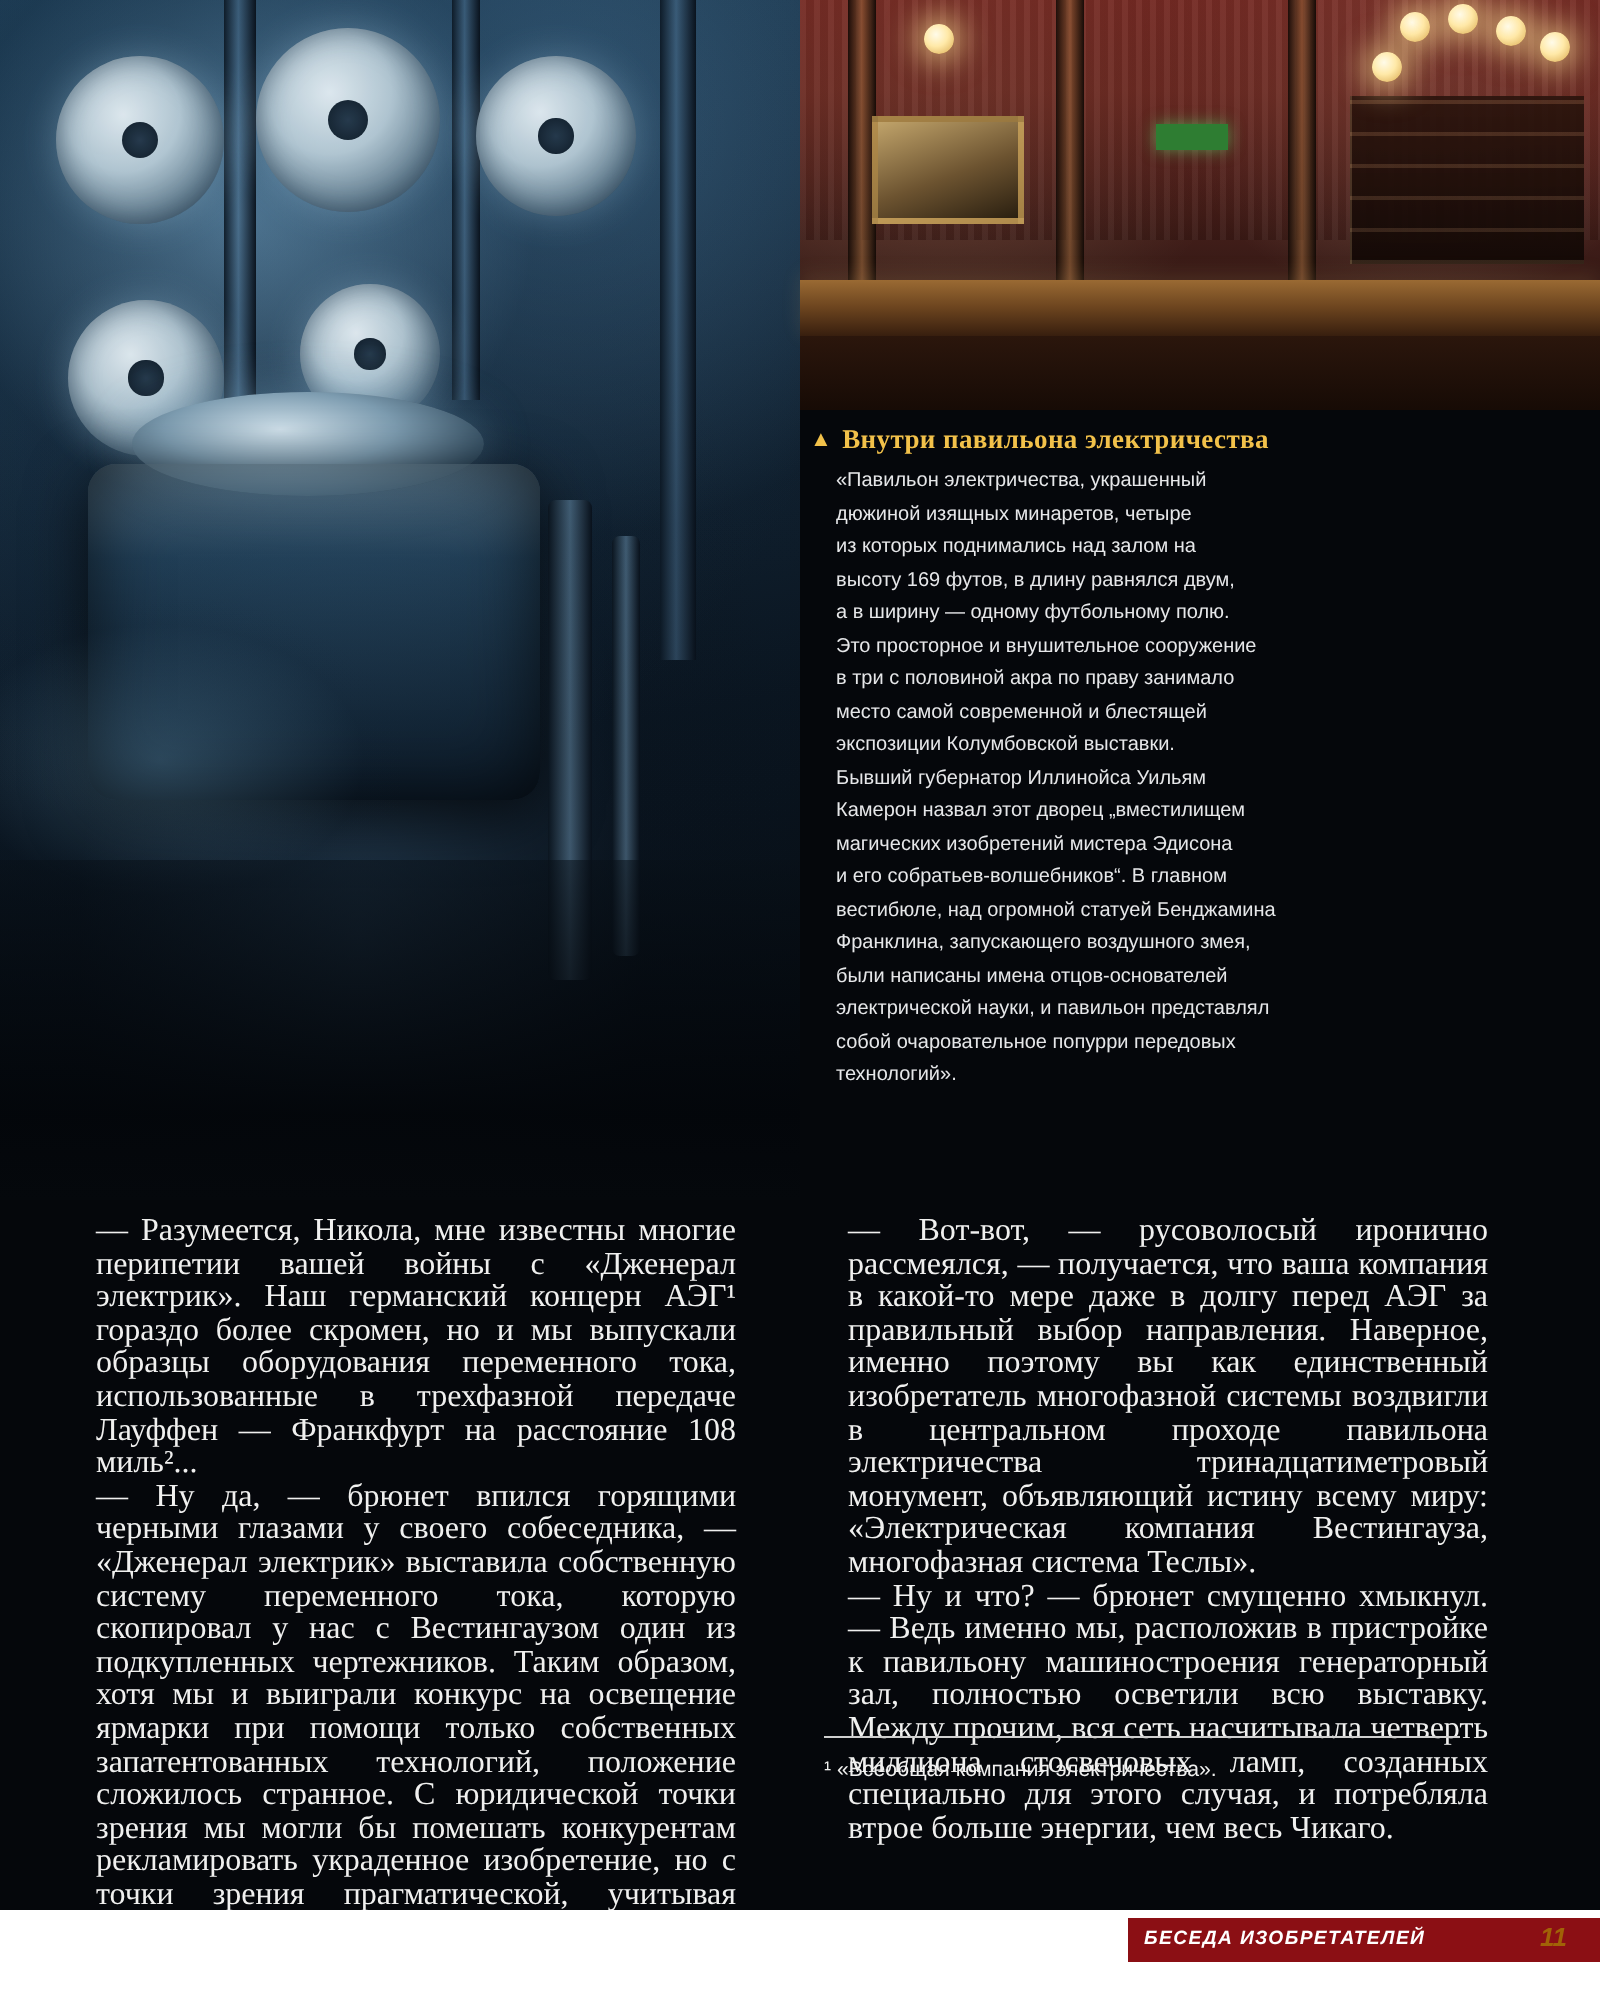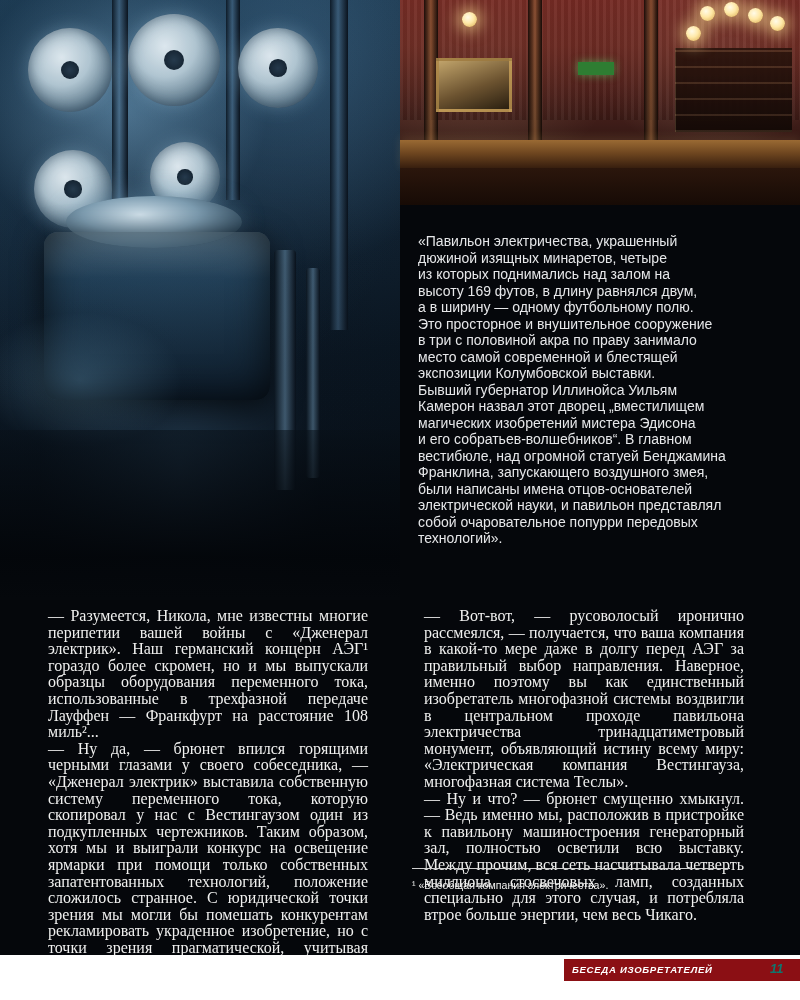--- a/index.html
+++ b/index.html
@@ -177,21 +177,21 @@
     color: #f2c14a;
     font-size: 11px;
     transform: translateY(-1px);
   }
   .caption-body {
     position: absolute;
     left: 18px; top: 28px;
     width: 372px;
     color: #e6e7e9;
     font-family: "Liberation Sans", sans-serif;
-    font-size: 14px;
+    font-size: 10px;
     line-height: 16.5px;
     white-space: pre-line;
   }
   .caption-source {
     position: absolute;
     left: 18px; top: 310px;
     width: 372px;
     text-align: right;
     color: #e6e7e9;
     font-family: "Liberation Sans", sans-serif;
@@ -260,21 +260,21 @@
     left: 572px; top: 9px;
     color: #ffffff;
     font-family: "Liberation Sans", sans-serif;
     font-size: 9.6px;
     font-weight: bold;
     letter-spacing: 0.7px;
   }
   .footer-page {
     position: absolute;
     left: 770px; top: 6px;
-    color: #0f766e;
+    color: #a16207;
     font-family: "Liberation Sans", sans-serif;
     font-size: 13px;
     font-weight: bold;
   }
 </style>
 </head>
 <body>
 
 <div class="page">
 
@@ -307,20 +307,23 @@
     <div class="lamp" style="left:324px; top:2px"></div>
     <div class="lamp" style="left:348px; top:8px"></div>
     <div class="lamp" style="left:370px; top:16px"></div>
     <div class="lamp" style="left:286px; top:26px"></div>
     <div class="lamp" style="left:62px;  top:12px"></div>
     <div class="bar"></div>
     <div class="barfront"></div>
   </div>
 
   <div class="caption-block">
+    <div class="caption-head">
+      <span class="tri">▲</span><span>Внутри павильона электричества</span>
+    </div>
     <div class="caption-body">«Павильон электричества, украшенный
 дюжиной изящных минаретов, четыре
 из которых поднимались над залом на
 высоту 169 футов, в длину равнялся двум,
 а в ширину — одному футбольному полю.
 Это просторное и внушительное сооружение
 в три с половиной акра по праву занимало
 место самой современной и блестящей
 экспозиции Колумбовской выставки.
 Бывший губернатор Иллинойса Уильям

